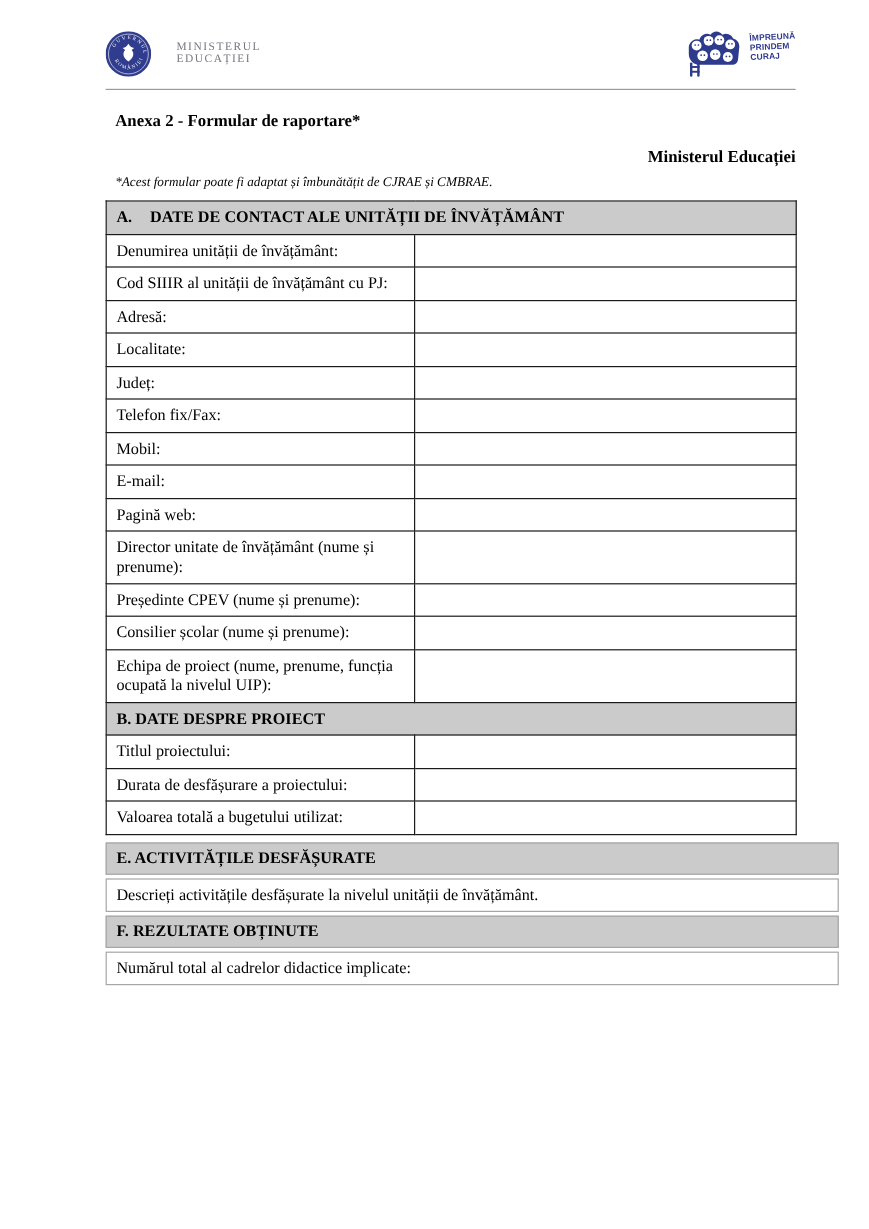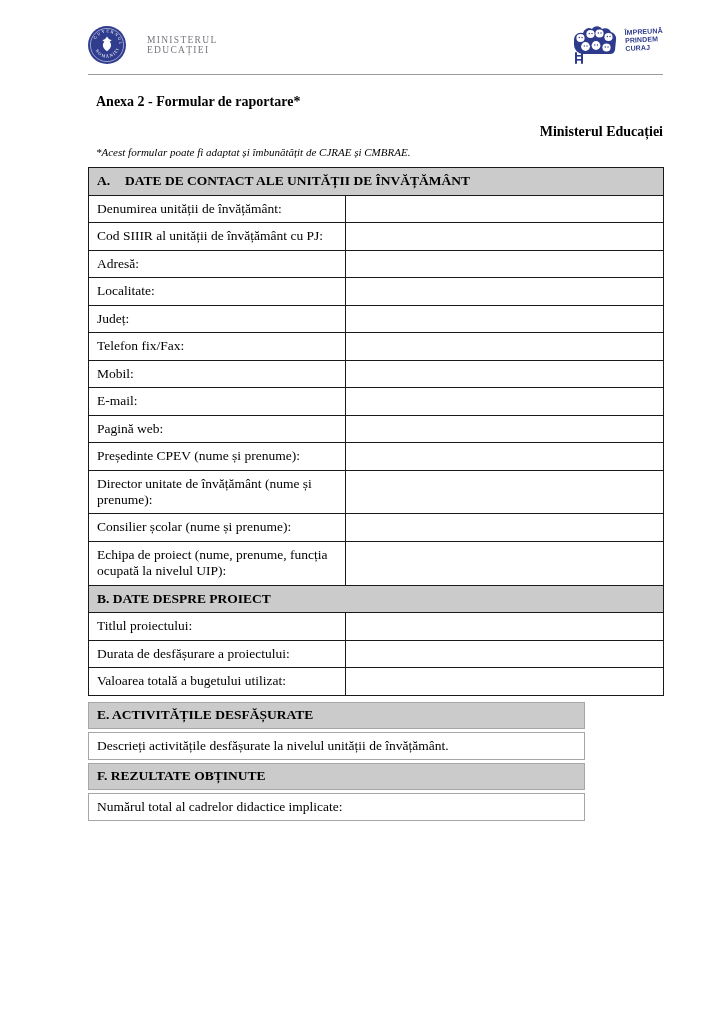--- a/index.html
+++ b/index.html
@@ -32,21 +32,21 @@
   
   table.form{border-collapse:collapse;width:575px;margin-top:9px;table-layout:fixed;}
   table.form td{border:1.6px solid #1a1a1a;font-size:13.5px;line-height:1.22;
     padding:5px 8px;vertical-align:middle;word-wrap:break-word;}
   td.sec-head{background:#cbcbcb;font-weight:700;padding:4.5px 8px;}
   .sec-prefix{display:inline-block;width:28px;}
   td.value-cell{background:#ffffff;}
 
   
   .ef-block{margin-top:6px;}
-  .ef-row{width:497px;box-sizing:border-box;border:1.2px solid #a6a6a6;
+  .ef-row{width:611px;box-sizing:border-box;border:1.2px solid #a6a6a6;
     font-size:13.5px;line-height:1.22;padding:4.5px 8px;margin-bottom:3px;
     background:#ffffff;}
   .ef-head{background:#cbcbcb;font-weight:700;}
 </style>
 </head>
 <body>
 
 <div class="page">
   <div class="content">
 
@@ -168,25 +168,25 @@
         </tr>
         <tr>
           <td>E-mail:</td>
           <td class="value-cell"></td>
         </tr>
         <tr>
           <td>Pagină web:</td>
           <td class="value-cell"></td>
         </tr>
         <tr>
+          <td>Director unitate de învățământ (nume și prenume):</td>
+          <td class="value-cell"></td>
+        </tr>
+        <tr>
           <td>Președinte CPEV (nume și prenume):</td>
-          <td class="value-cell"></td>
-        </tr>
-        <tr>
-          <td>Director unitate de învățământ (nume și prenume):</td>
           <td class="value-cell"></td>
         </tr>
         <tr>
           <td>Consilier școlar (nume și prenume):</td>
           <td class="value-cell"></td>
         </tr>
         <tr>
           <td>Echipa de proiect (nume, prenume, funcția ocupată la nivelul UIP):</td>
           <td class="value-cell"></td>
         </tr>

